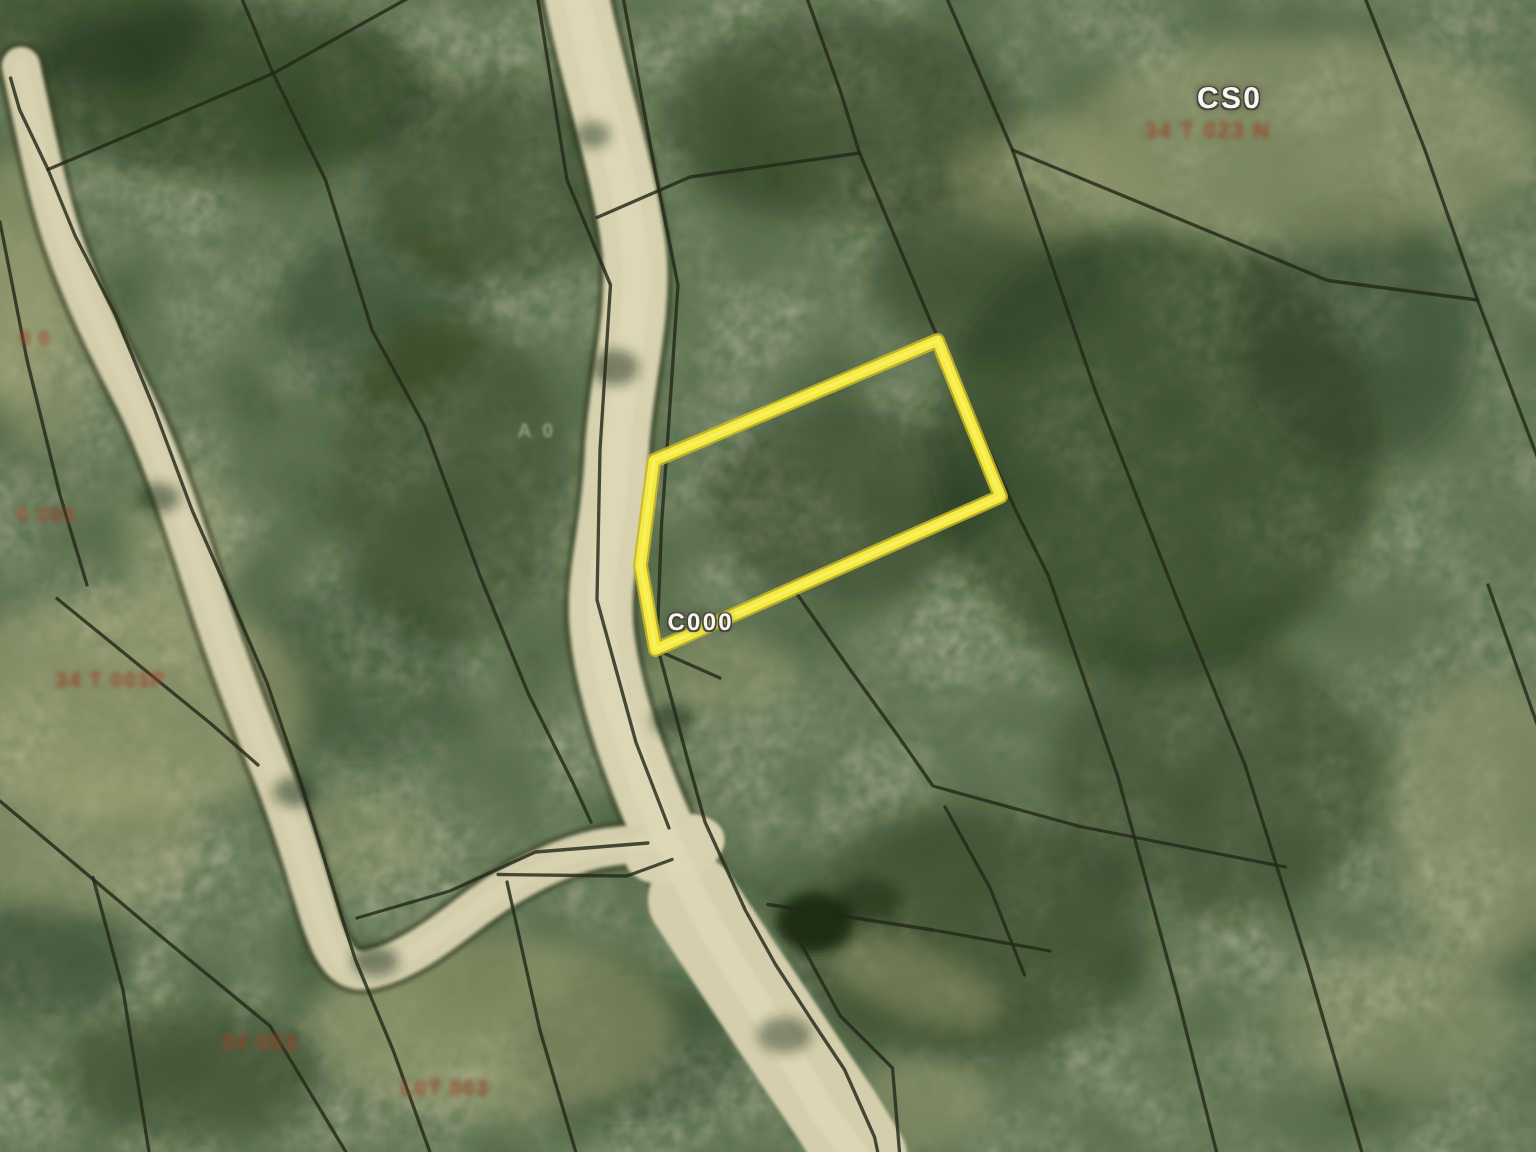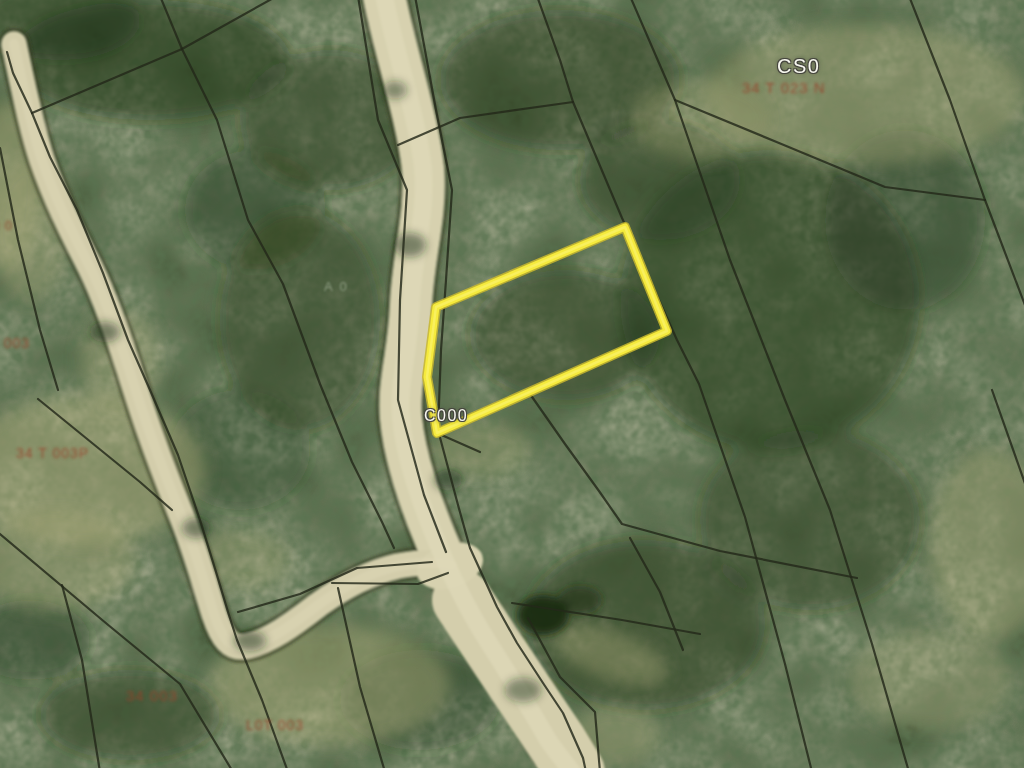--- a/index.html
+++ b/index.html
@@ -1,21 +1,21 @@
 <!DOCTYPE html>
 <html><head>
 <meta charset="utf-8">
 <style>
   html,body{margin:0;padding:0;background:#222;}
   .stage{position:relative;width:1024px;height:768px;overflow:hidden;background:#42553a;
          font-family:"Liberation Sans",sans-serif;}
   .stage svg{position:absolute;left:0;top:0;}
   .parcel-line{fill:none;stroke:#23281a;stroke-width:2.2;stroke-opacity:.82;stroke-linejoin:round;stroke-linecap:round;}
   .label-layer{position:absolute;left:0;top:0;width:1024px;height:768px;pointer-events:none;}
-  .map-label{position:absolute;font-weight:normal;white-space:nowrap;line-height:1;}
+  .map-label{position:absolute;font-weight:bold;white-space:nowrap;line-height:1;margin-left:21px;}
   .map-label.road{color:#f7f7ef;letter-spacing:1.5px;
      text-shadow:-1px -1px 0 rgba(70,70,62,.95),1px -1px 0 rgba(70,70,62,.95),
                  -1px 1px 0 rgba(70,70,62,.95),1px 1px 0 rgba(70,70,62,.95),0 0 4px rgba(50,50,45,.8);}
   .map-label.parcel{color:#97422a;filter:blur(1.8px);opacity:.85;letter-spacing:1px;}
   .map-label.faint{color:rgba(212,222,200,.5);filter:blur(1px);letter-spacing:2px;}
 </style>
 </head>
 <body>
 
 <div class="stage">

